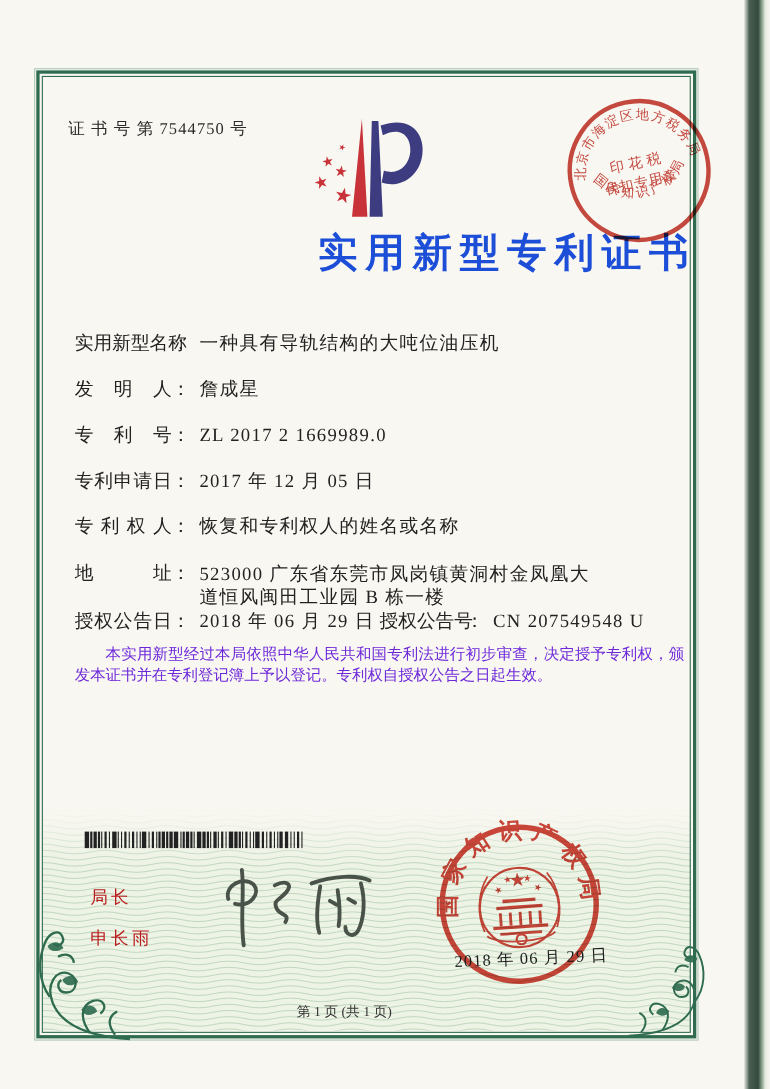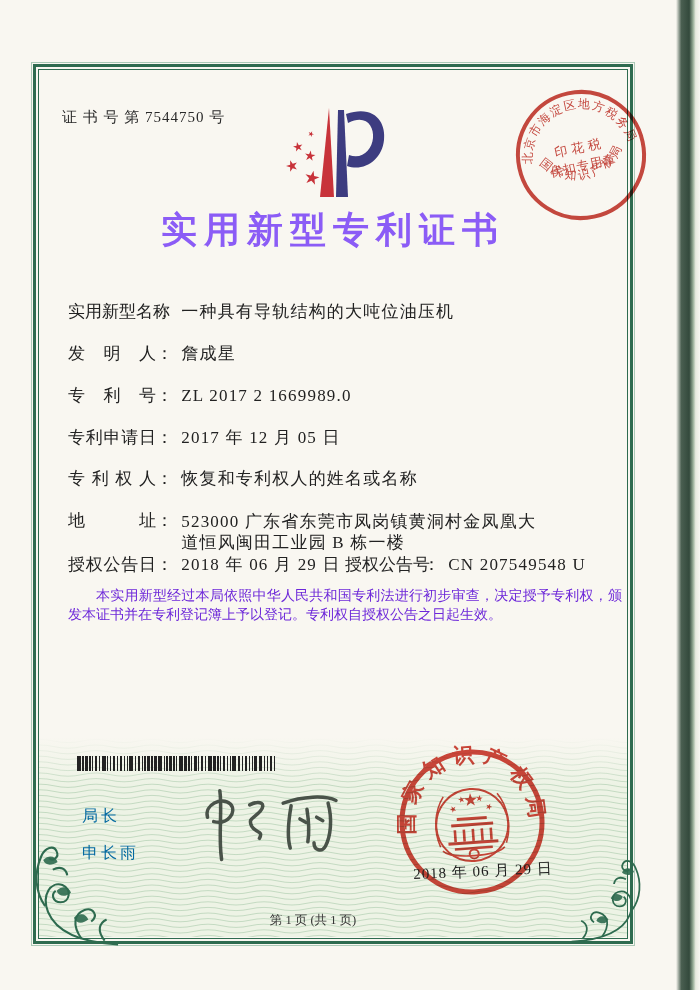--- a/index.html
+++ b/index.html
@@ -27,34 +27,34 @@
   .wavy{
     left:38px;top:737px;width:590px;height:200px;z-index:1;
     background:var(--wave-bg);
     overflow:hidden;
   }
   .wavy svg{position:absolute;left:0;top:0;}
   .wavy-fade{position:absolute;left:0;right:0;top:0;height:48px;
     background:linear-gradient(var(--paper), rgba(249,247,241,0));}
   
   .cert-number{left:62px;top:108px;font-size:15px;letter-spacing:1px;color:#2a2a2a;z-index:3;}
-  .title{left:33px;top:206px;width:600px;text-align:center;font-size:36px;font-weight:700;
-    letter-spacing:7px;color:#8b5cf6;z-index:3;}
+  .title{left:33px;top:206px;width:600px;text-align:right;font-size:36px;font-weight:700;
+    letter-spacing:7px;color:#1d4ed8;z-index:3;}
   .frow{left:68px;font-size:17px;line-height:20px;white-space:nowrap;z-index:3;color:#222;}
   .flabel{display:inline-block;width:88px;text-align:justify;text-align-last:justify;vertical-align:top;}
   .flabel2{display:inline-block;width:78px;text-align:justify;text-align-last:justify;vertical-align:top;}
   .fcolon{vertical-align:top;}
   .fvalue{margin-left:4px;letter-spacing:1.2px;vertical-align:top;}
   .fvalue-wrap{display:inline-block;white-space:normal;width:360px;line-height:21px;vertical-align:top;}
   .pair2{position:absolute;left:277px;top:0;}
   .paras{left:68px;top:586px;width:554px;font-size:14px;line-height:19px;text-align:justify;z-index:3;color:#6d28d9;}
   .paras p{margin:0 0 2px 0;text-indent:2em;}
   .footer{left:33px;top:912px;width:560px;text-align:center;font-size:12.5px;z-index:3;color:#333;}
   .signer{left:82px;z-index:3;font-family:"Liberation Sans","DejaVu Sans",sans-serif;
-    font-size:16px;letter-spacing:3px;color:#0369a1;}
+    font-size:16px;letter-spacing:3px;color:#b91c1c;}
   .signer-title{top:806px;}
   .signer-name{top:843px;}
   
   .barcode{left:77px;top:756px;height:15px;display:flex;gap:1.5px;z-index:3;}
   .barcode div{flex:none;height:100%;background:#222;}
   
   .logo{left:278px;top:102px;z-index:3;}
   .tax-stamp{left:506px;top:80px;z-index:5;transform:rotate(-12deg);mix-blend-mode:multiply;opacity:.92;}
   .big-seal{left:387px;top:737px;z-index:5;transform:rotate(-4deg);mix-blend-mode:multiply;opacity:.93;}
   .seal-date{left:403px;top:862px;width:160px;text-align:center;font-size:15px;letter-spacing:1px;

